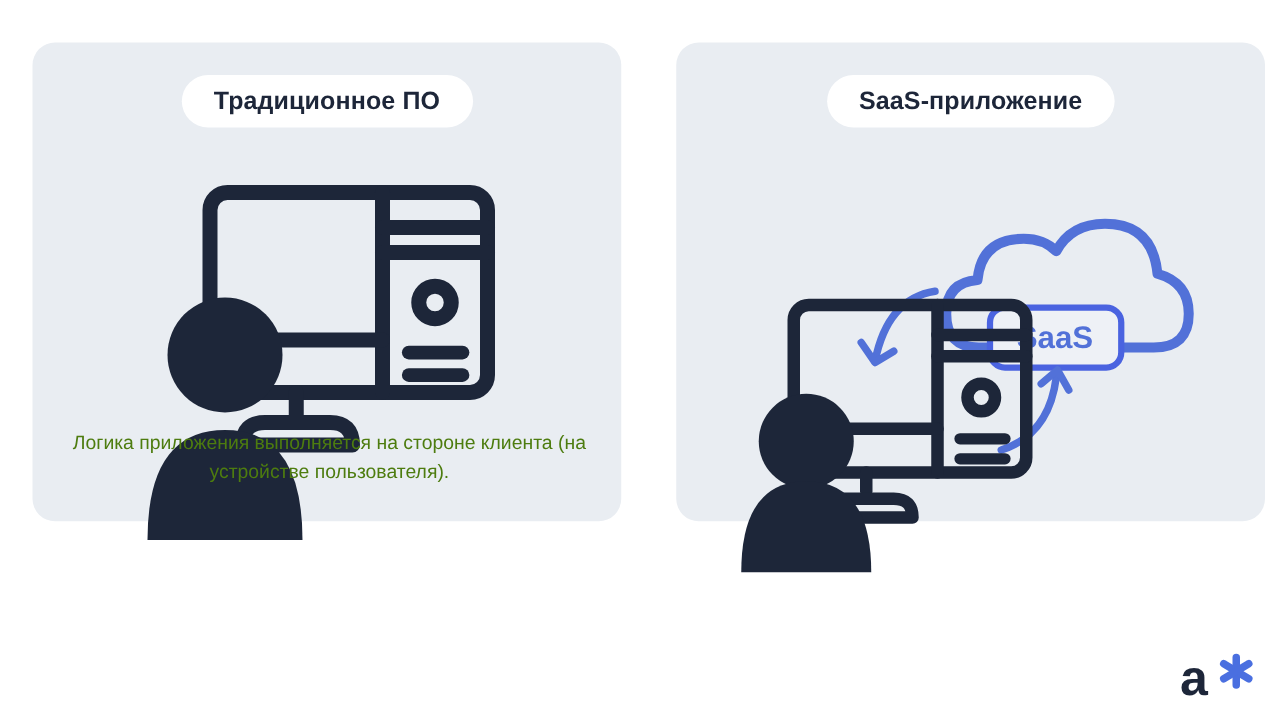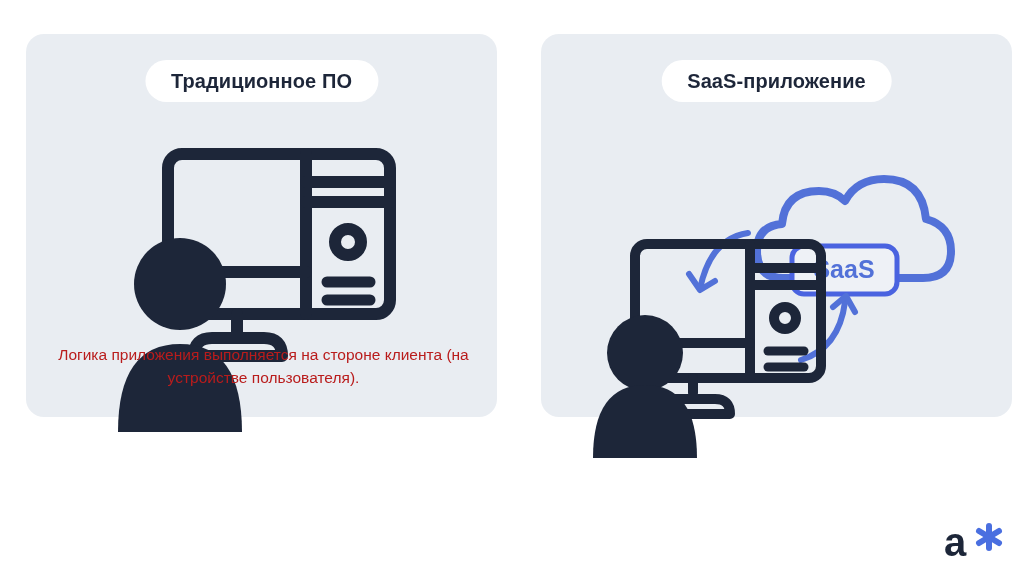--- a/index.html
+++ b/index.html
@@ -56,21 +56,21 @@
   }
 
   .caption {
     position: absolute;
     left: 28px;
     right: 24px;
     bottom: 28px;
     text-align: center;
     font-size: 15.5px;
     line-height: 1.45;
-    color: #b91c1c;
+    color: #4d7c0f;
   }
 
   .art {
     position: absolute;
     left: 0;
     right: 0;
     top: 86px;
     bottom: 86px;
   }
   .art svg { display: block; }

